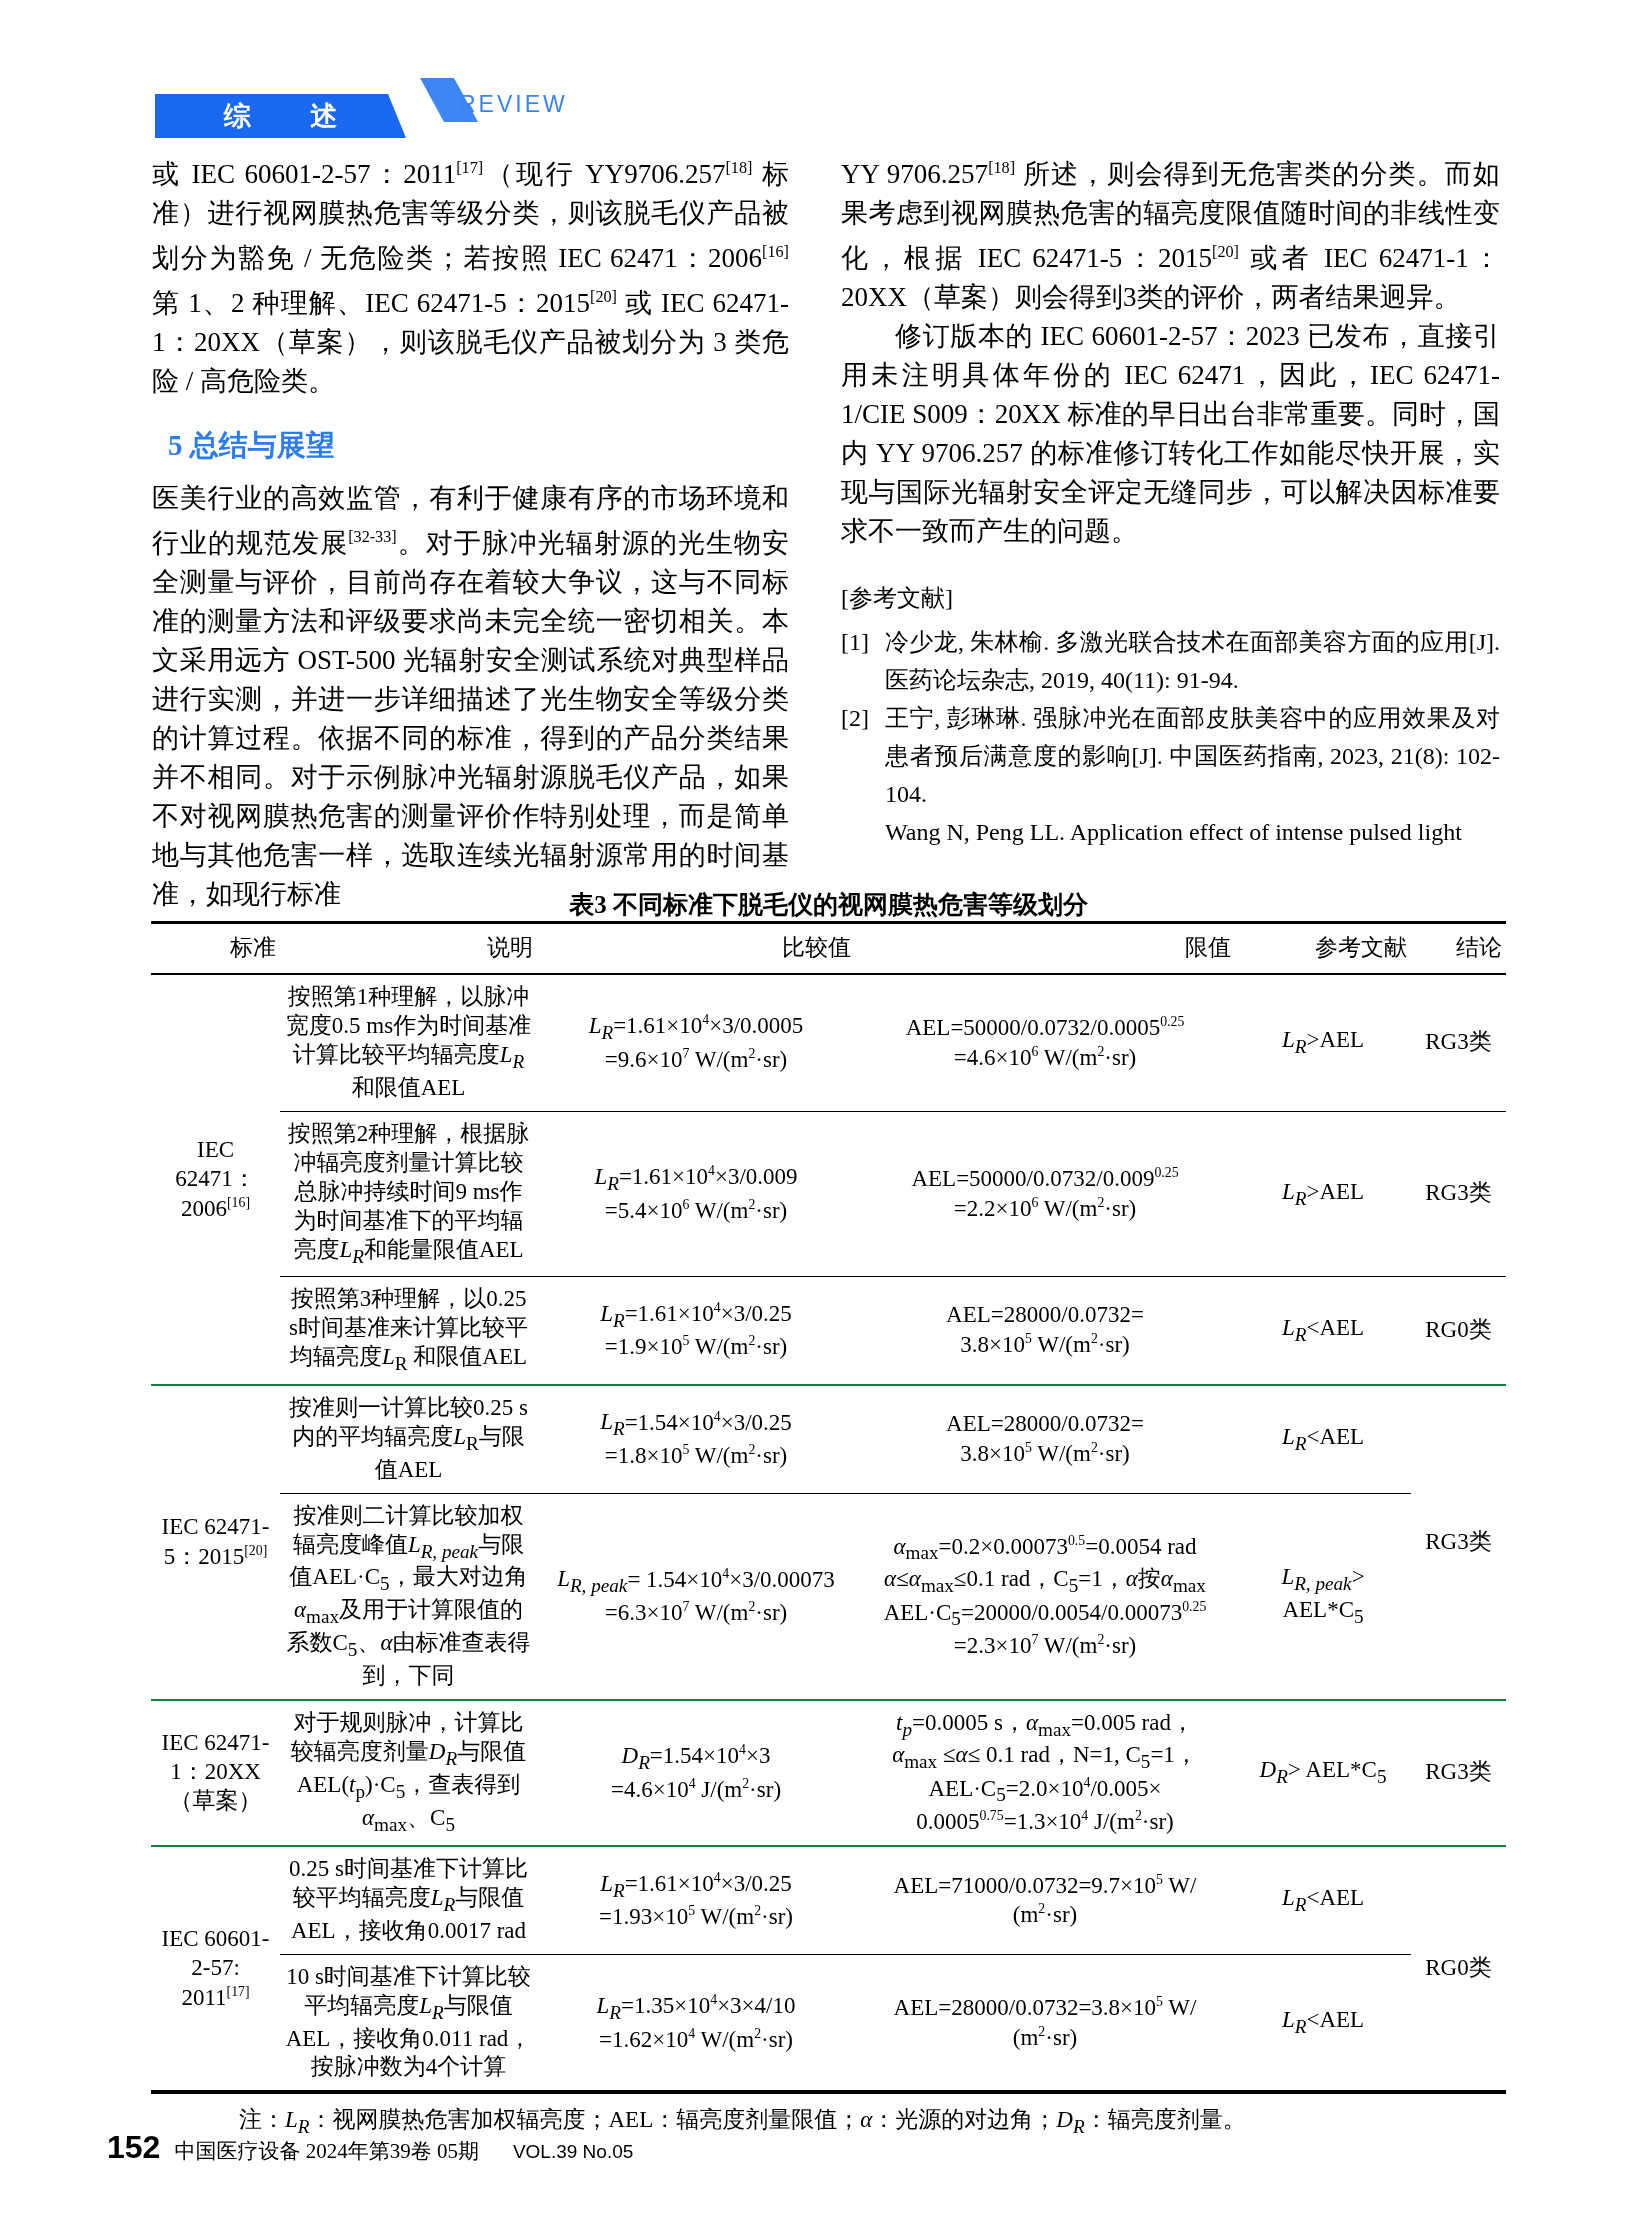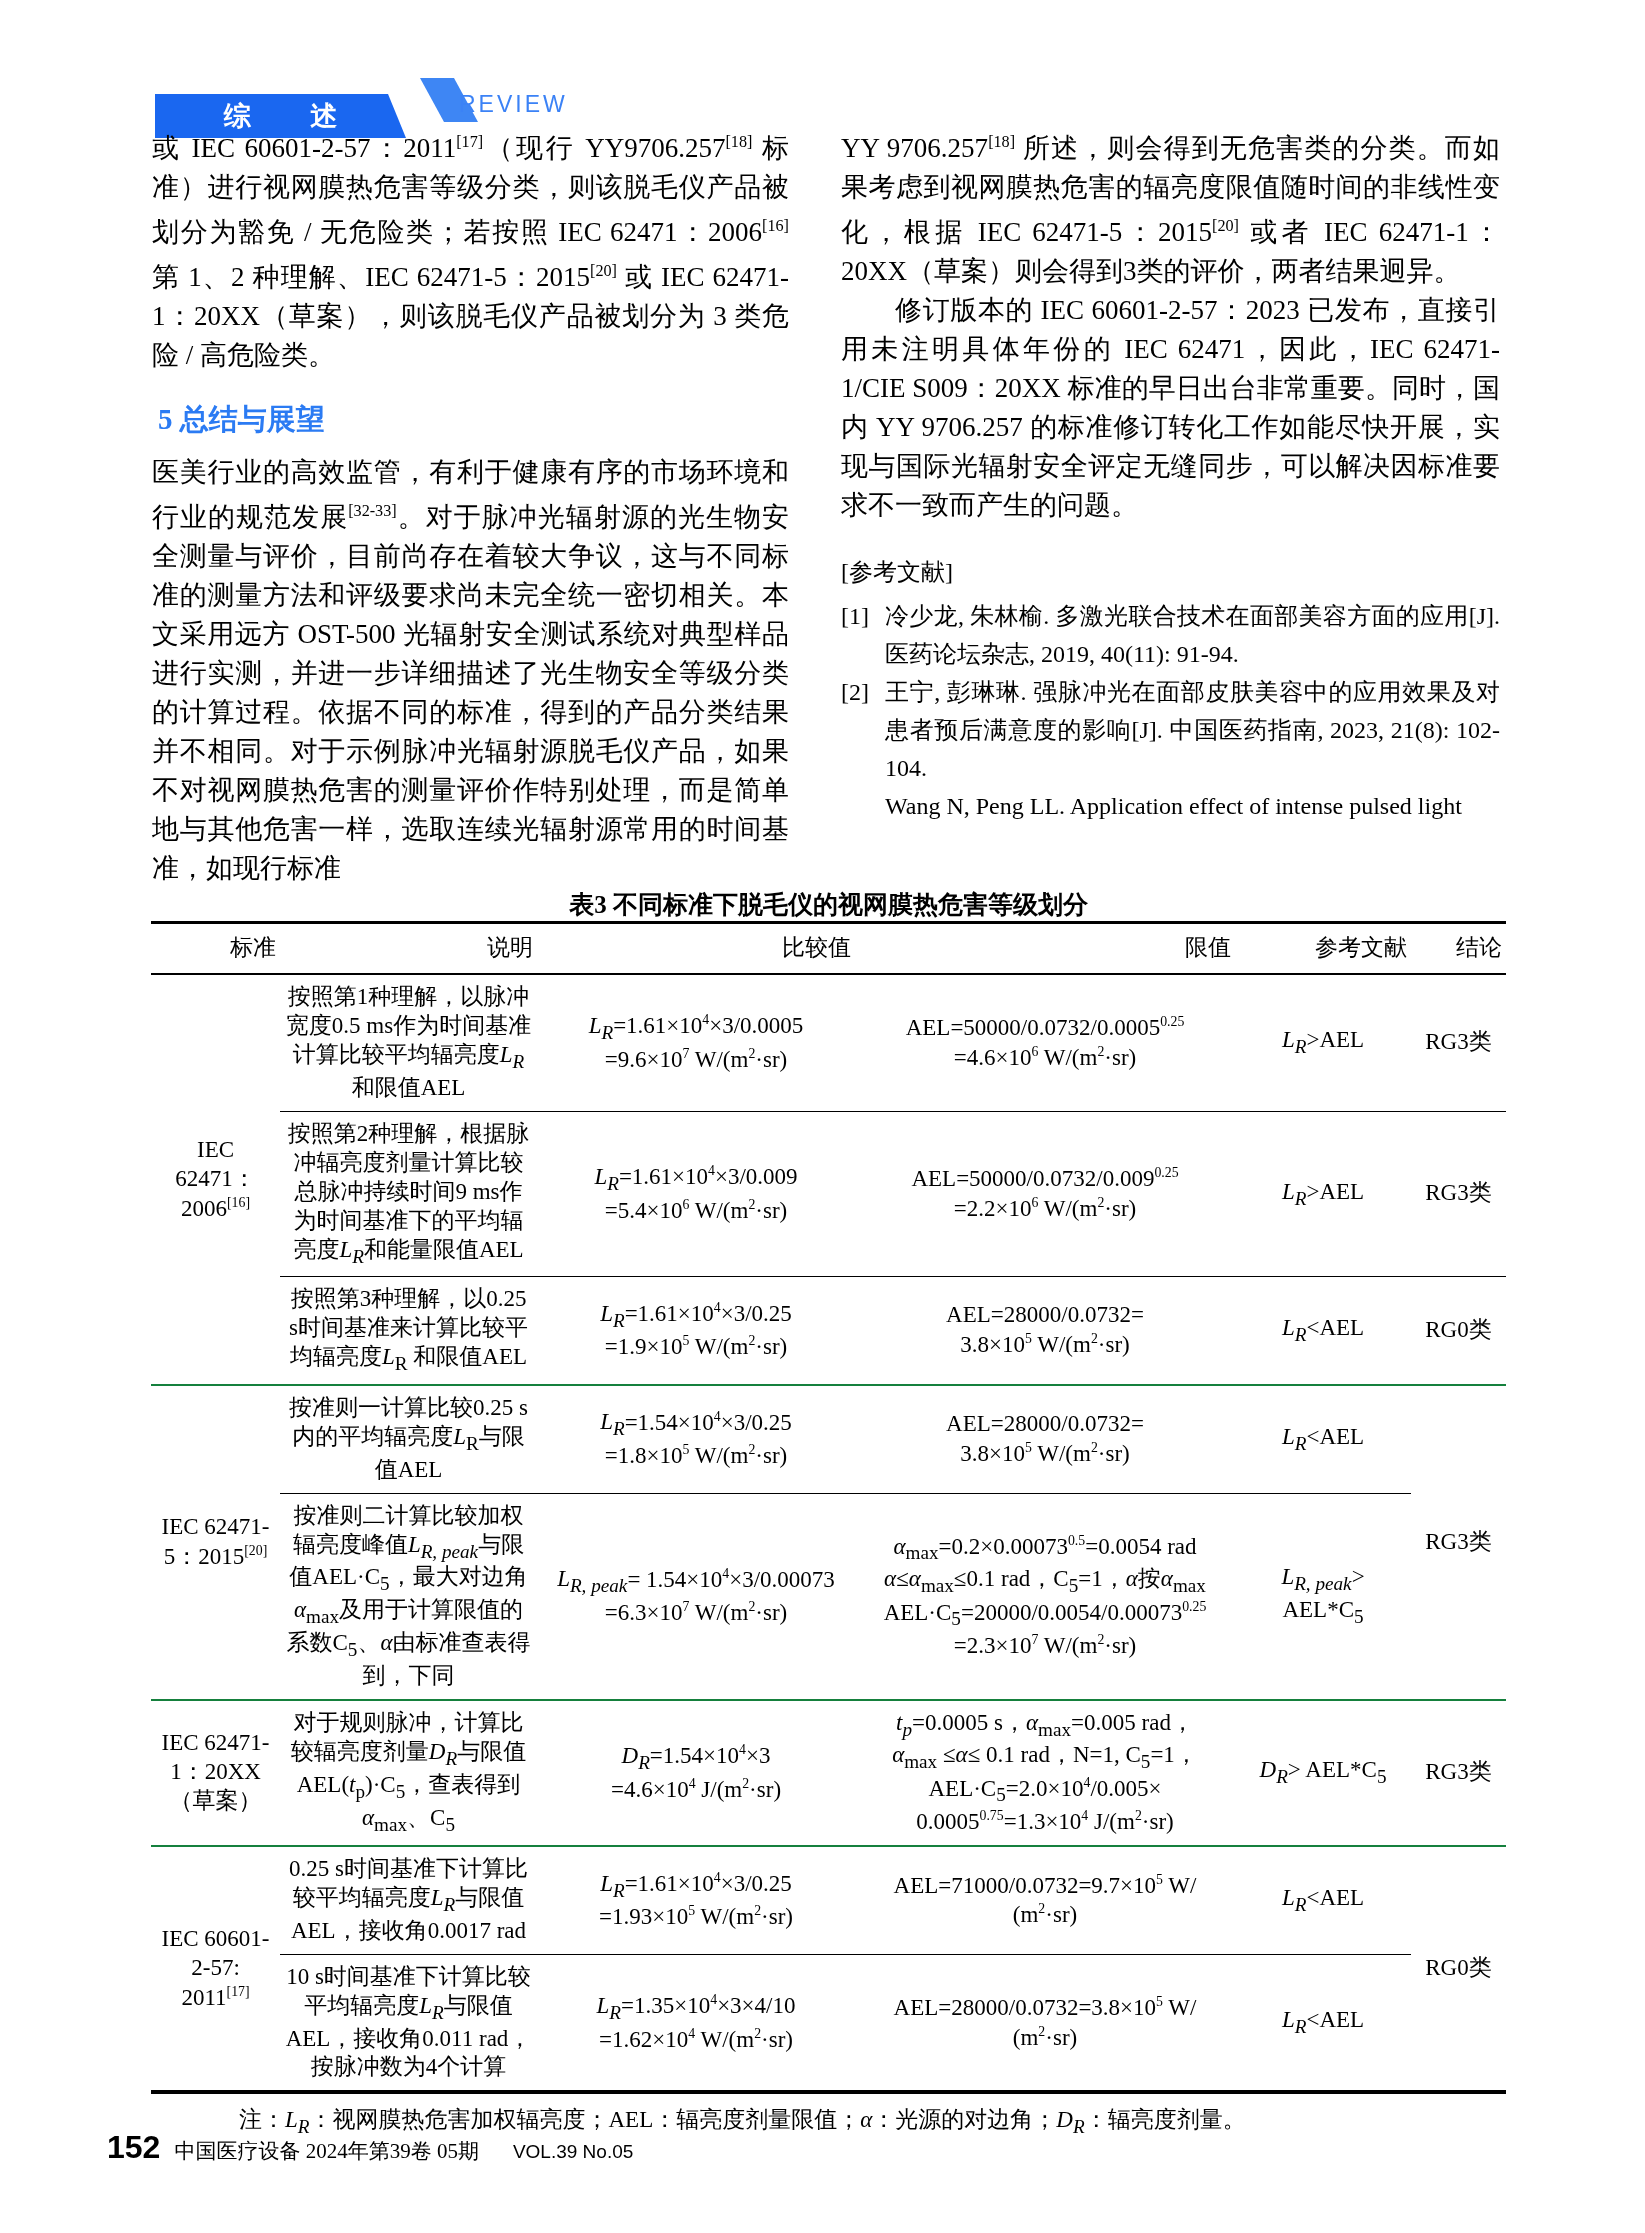--- a/index.html
+++ b/index.html
@@ -26,29 +26,29 @@
     position:absolute; left:259px; top:0; width:66px; height:44px;
     background:#3e86f4;
     clip-path:polygon(6px 0, 40px 0, 64px 44px, 30px 44px);
   }
   .review-label {
     position:absolute; left:304px; top:13px; color:#3b82f6;
     font-size:23px; letter-spacing:3px;
     font-family:"Liberation Sans","DejaVu Sans",sans-serif;
   }
   
-  .col { position:absolute; top:123px; font-size:27px; line-height:39px; text-align:justify; }
+  .col { position:absolute; top:149px; font-size:27px; line-height:39px; text-align:justify; }
   .col-left  { left:152px; width:637px; }
   .col-right { left:841px; width:659px; }
   .col p { margin:0; }
   .indent { text-indent:2em; }
   sup { font-size:0.6em; }
   .sec-heading {
     color:#2b7bf3; font-weight:bold; font-size:29px;
-    margin:27px 0 17px 6px; line-height:34px; text-align:left;
+    margin:27px 0 17px 16px; line-height:34px; text-align:left;
   }
   
   .refs { margin-top:28px; font-size:24px; line-height:38px; }
   .refs-heading { margin-bottom:6px; }
   .ref-item { display:flex; }
   .ref-label { width:44px; flex:none; }
   .ref-text { flex:1; text-align:justify; }
   
   .tbl-wrap { position:absolute; left:151px; top:888px; width:1355px; }
   .tbl-title { text-align:center; font-weight:bold; font-size:25px; }

